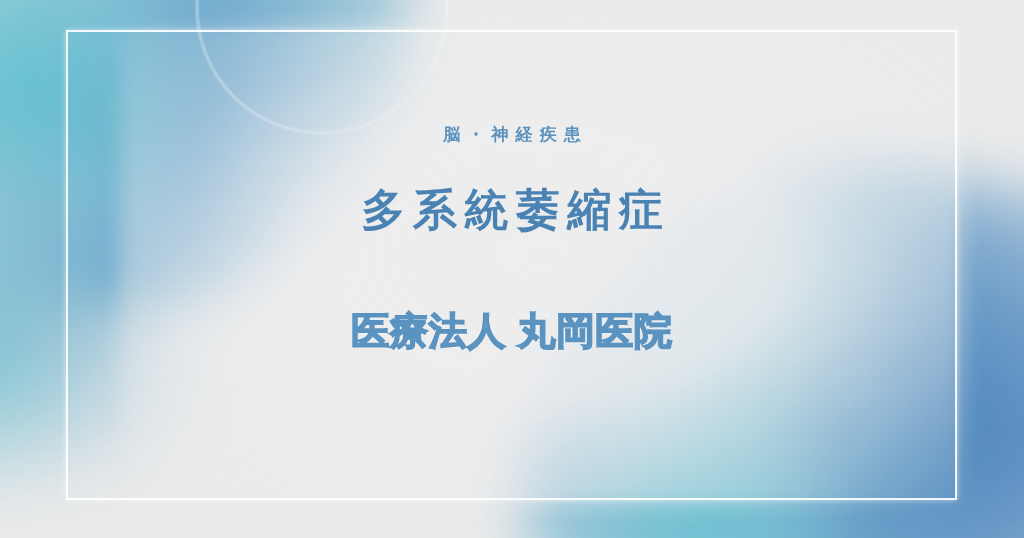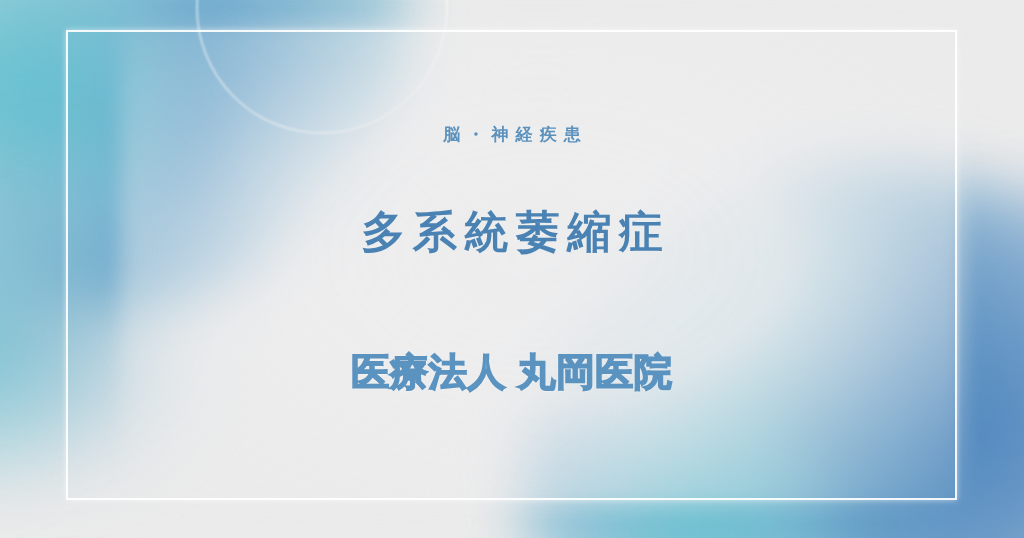--- a/index.html
+++ b/index.html
@@ -192,40 +192,40 @@
     margin-top: 126px;
     font-size: 17px;
     font-weight: 700;
     letter-spacing: 0.42em;
     text-indent: 0.42em;
     color: #5b92bd;
     line-height: 1;
   }
 
   .title {
-    margin-top: 60px;
+    margin-top: 38px;
     font-size: 44px;
     font-weight: 700;
     letter-spacing: 0.17em;
     text-indent: 0.17em;
     color: #4a83b3;
     line-height: 1.32;
   }
 
   .title-line {
     display: block;
   }
 
   .title-line-2 {
     letter-spacing: 0.12em;
     text-indent: 0.12em;
   }
 
   .org {
-    margin-top: 62px;
+    margin-top: 43px;
     font-size: 38px;
     font-weight: 700;
     letter-spacing: 0.02em;
     line-height: 1;
     color: #6ea4cb;
     -webkit-text-stroke: 1.6px #5a92c0;
     text-shadow:
        0 0 1px rgba(255,255,255,0.95),
        0 1px 2px rgba(255,255,255,0.85);
   }

